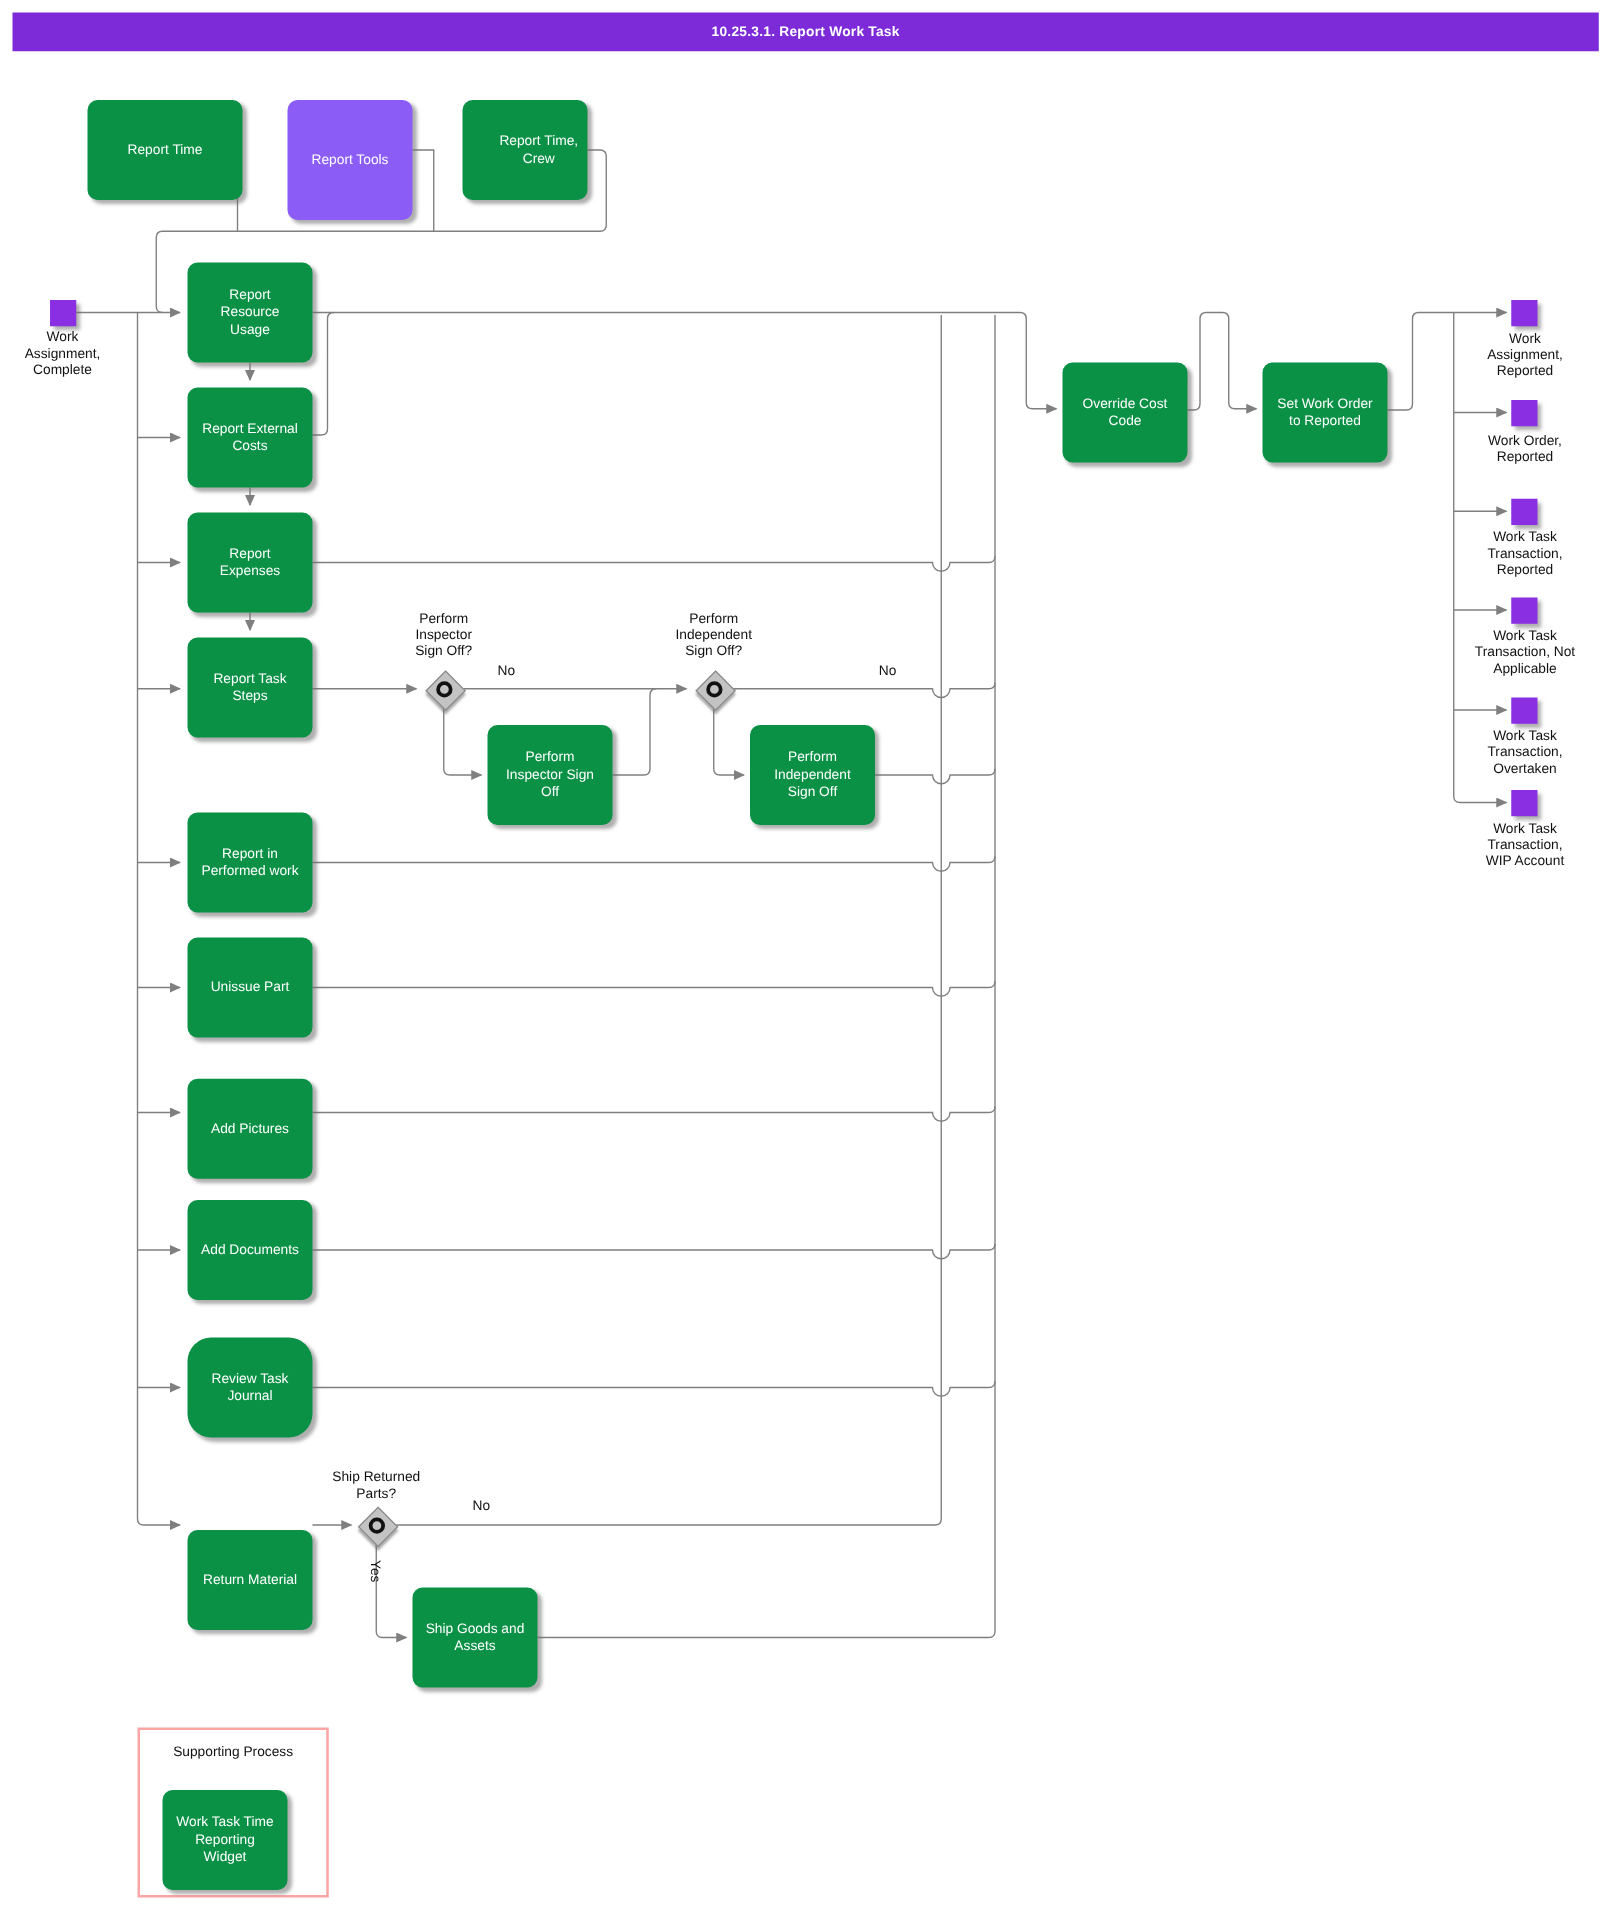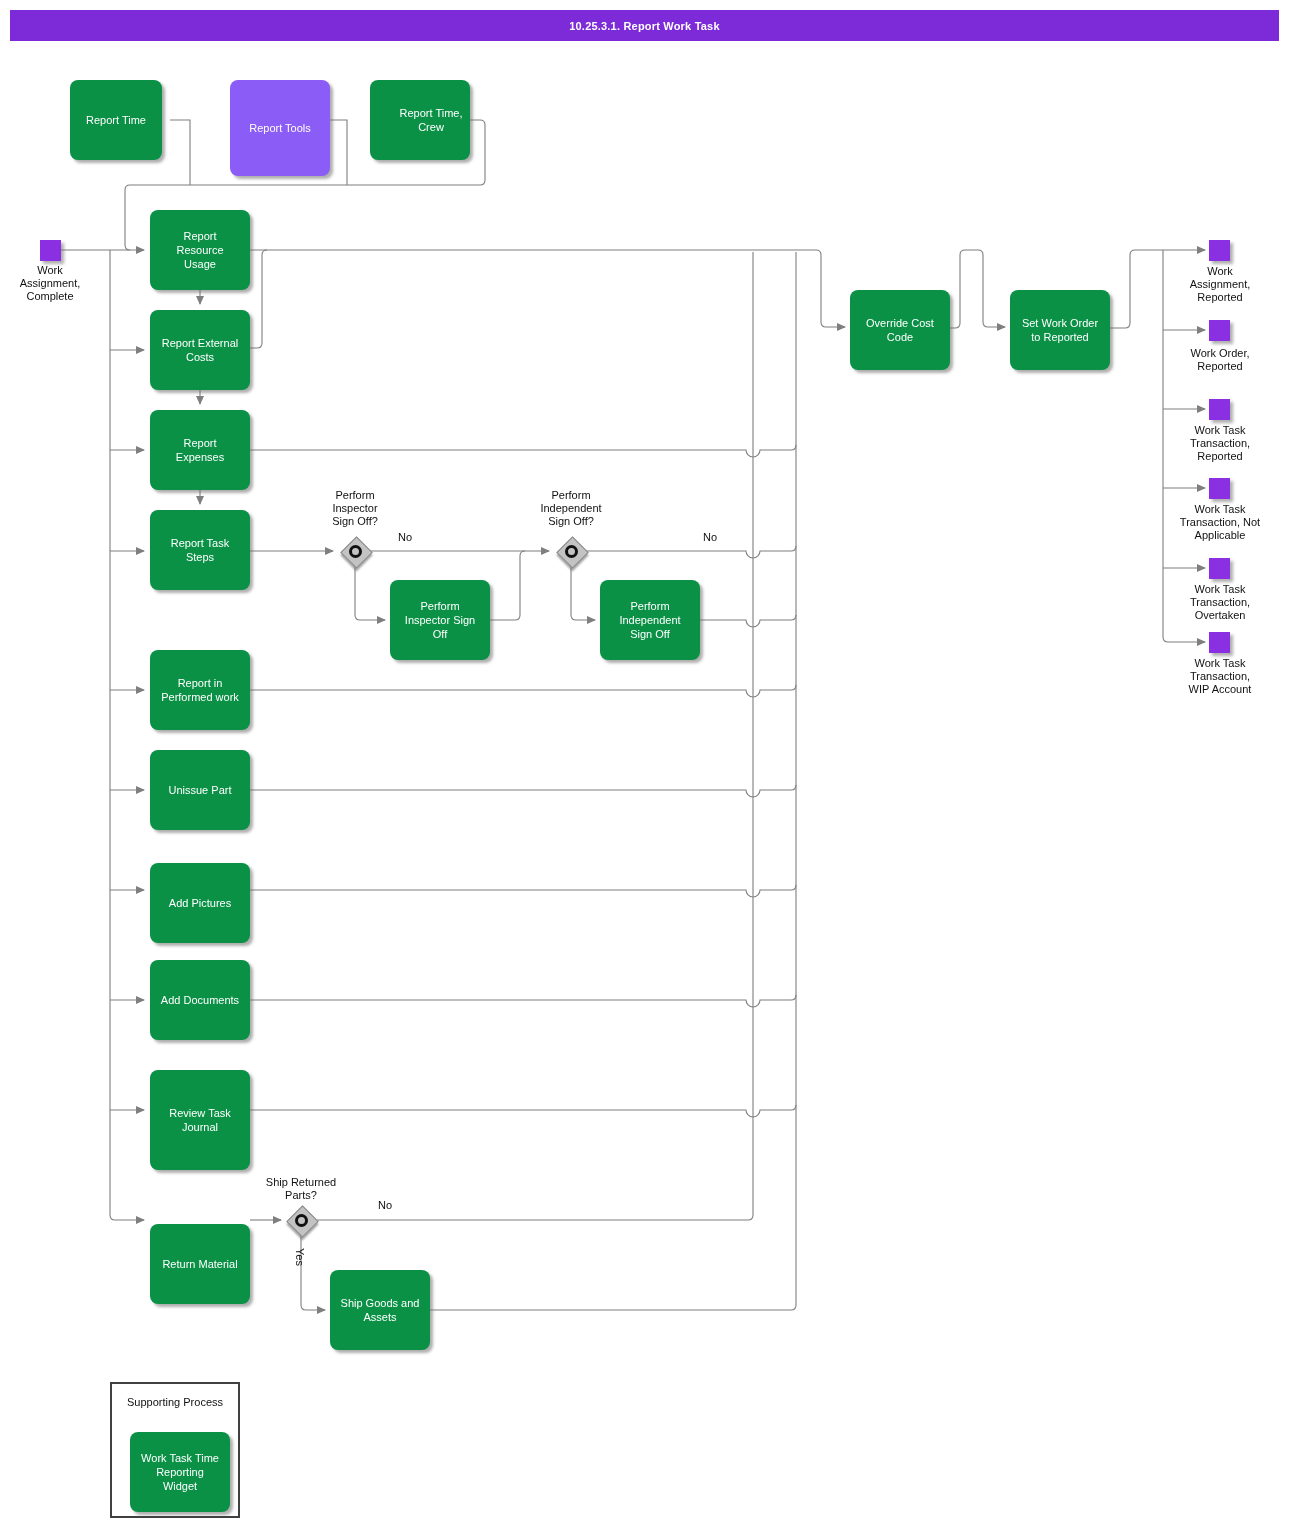--- a/index.html
+++ b/index.html
@@ -16,22 +16,22 @@
     box-shadow:3px 3px 3px rgba(110,110,110,.55);}
   .node-label{position:absolute;color:#111111;font-size:11px;line-height:13px;text-align:center;
     white-space:pre-line;}
   .edge-label{position:absolute;color:#111111;font-size:11px;line-height:12px;}
   .edge-label.rot{transform:rotate(90deg);transform-origin:top left;}
   .gateway{position:absolute;width:30px;height:30px;}
   .gateway .diamond{position:absolute;left:4.5px;top:4.5px;width:21px;height:21px;background:#C3C3C3;
     border:1px solid #8a8a8a;transform:rotate(45deg);box-shadow:2px 2px 2px rgba(110,110,110,.6);}
   .gateway .ring{position:absolute;left:8.5px;top:8.5px;width:13px;height:13px;border:3px solid #111111;
     border-radius:50%;box-sizing:border-box;background:transparent;}
-  .legend{position:absolute;left:110px;top:1382px;width:130px;height:136px;background:#ffffff;
-    border:2px solid #404040;box-sizing:border-box;}
+  .legend{position:absolute;left:110px;top:1382px;width:153px;height:136px;background:#ffffff;
+    border:2px solid #fca5a5;box-sizing:border-box;}
   .legend-title{position:absolute;left:0;top:12px;width:100%;text-align:center;color:#111;font-size:11px;}
   .legend .activity{left:18px;top:48px;width:100px;height:80px;}
 </style>
 </head>
 <body>
 
 <div id="page">
 
   <div class="banner">
     <span>10.25.3.1. Report Work Task</span>
@@ -90,21 +90,21 @@
     <path d="M950,328 H955 Q960,328 960,323 V255 Q960,250 965,250 H978 Q983,250 983,255 V322 Q983,327 988,327 H1005" marker-end="url(#arr)"></path>
     <path d="M1110,328 H1125 Q1130,328 1130,323 V255 Q1130,250 1135,250 H1205" marker-end="url(#arr)"></path>
     <path d="M1163,250 V637 Q1163,642 1168,642 H1205" marker-end="url(#arr)"></path>
     <path d="M1163,330 H1205" marker-end="url(#arr)"></path>
     <path d="M1163,409 H1205" marker-end="url(#arr)"></path>
     <path d="M1163,488 H1205" marker-end="url(#arr)"></path>
     <path d="M1163,568 H1205" marker-end="url(#arr)"></path>
   </svg>
 
   <div id="nodes">
-      <div class="activity" style="left: 70px; top: 80px; width: 92px; height: 80px; background: rgb(10, 145, 70);">Report Time</div>
+      <div class="activity" style="left: 70px; top: 80px; width: 124px; height: 80px; background: rgb(10, 145, 70);">Report Time</div>
       <div class="activity" style="left: 230px; top: 80px; width: 100px; height: 96px; background: #8b5cf6;">Report Tools</div>
       <div class="activity" style="left: 370px; top: 80px; width: 100px; height: 80px; background: rgb(10, 145, 70); padding-left: 24px;">Report Time,
 Crew</div>
       <div class="activity" style="left: 150px; top: 210px; width: 100px; height: 80px; background: rgb(10, 145, 70);">Report
 Resource
 Usage</div>
       <div class="activity" style="left: 150px; top: 310px; width: 100px; height: 80px; background: rgb(10, 145, 70);">Report External
 Costs</div>
       <div class="activity" style="left: 150px; top: 410px; width: 100px; height: 80px; background: rgb(10, 145, 70);">Report
 Expenses</div>
@@ -114,21 +114,21 @@
 Inspector Sign
 Off</div>
       <div class="activity" style="left: 600px; top: 580px; width: 100px; height: 80px; background: rgb(10, 145, 70);">Perform
 Independent
 Sign Off</div>
       <div class="activity" style="left: 150px; top: 650px; width: 100px; height: 80px; background: rgb(10, 145, 70);">Report in
 Performed work</div>
       <div class="activity" style="left: 150px; top: 750px; width: 100px; height: 80px; background: rgb(10, 145, 70);">Unissue Part</div>
       <div class="activity" style="left: 150px; top: 850px; width: 100px; height: 80px; background: rgb(10, 145, 70); margin-top: 13px;">Add Pictures</div>
       <div class="activity" style="left: 150px; top: 960px; width: 100px; height: 80px; background: rgb(10, 145, 70);">Add Documents</div>
-      <div class="activity" style="left: 150px; top: 1070px; width: 100px; height: 100px; background: rgb(10, 145, 70);">Review Task
+      <div class="activity" style="left: 150px; top: 1070px; width: 100px; height: 80px; background: rgb(10, 145, 70); border-radius: 19px;">Review Task
 Journal</div>
       <div class="activity" style="left: 150px; top: 1180px; width: 100px; height: 80px; background: rgb(10, 145, 70); margin-top: 44px;">Return Material</div>
       <div class="activity" style="left: 330px; top: 1270px; width: 100px; height: 80px; background: rgb(10, 145, 70);">Ship Goods and
 Assets</div>
       <div class="activity" style="left: 850px; top: 290px; width: 100px; height: 80px; background: rgb(10, 145, 70);">Override Cost
 Code</div>
       <div class="activity" style="left: 1010px; top: 290px; width: 100px; height: 80px; background: rgb(10, 145, 70);">Set Work Order
 to Reported</div>
       <div class="event-square" style="left: 40px; top: 240px;"></div>
       <div class="node-label" style="left: -10px; top: 264px; width: 120px;">Work

